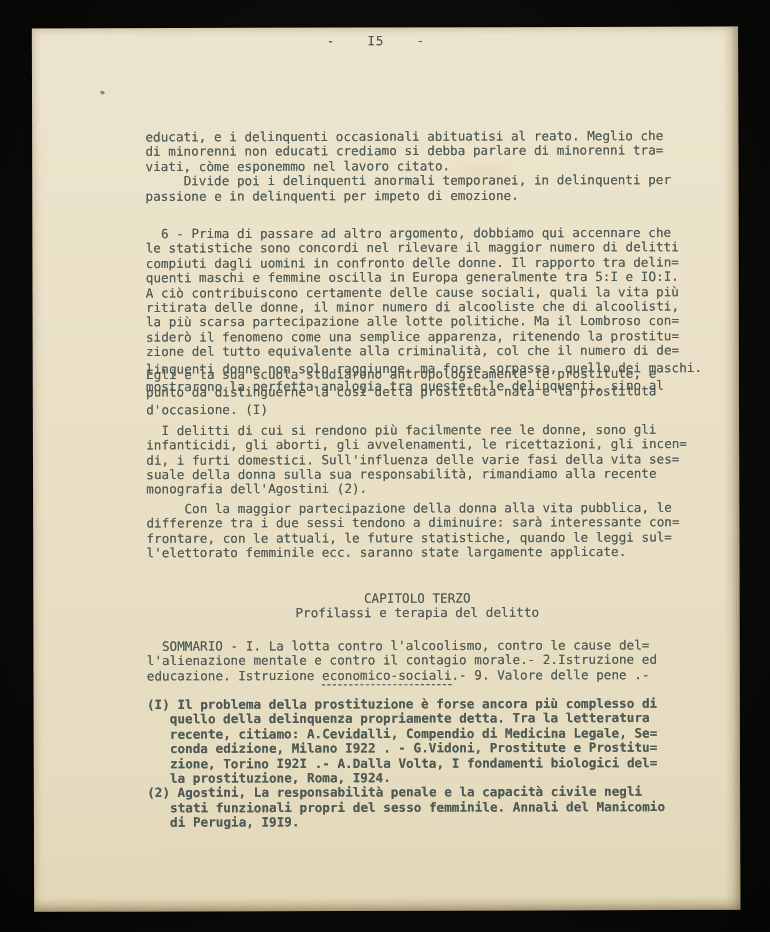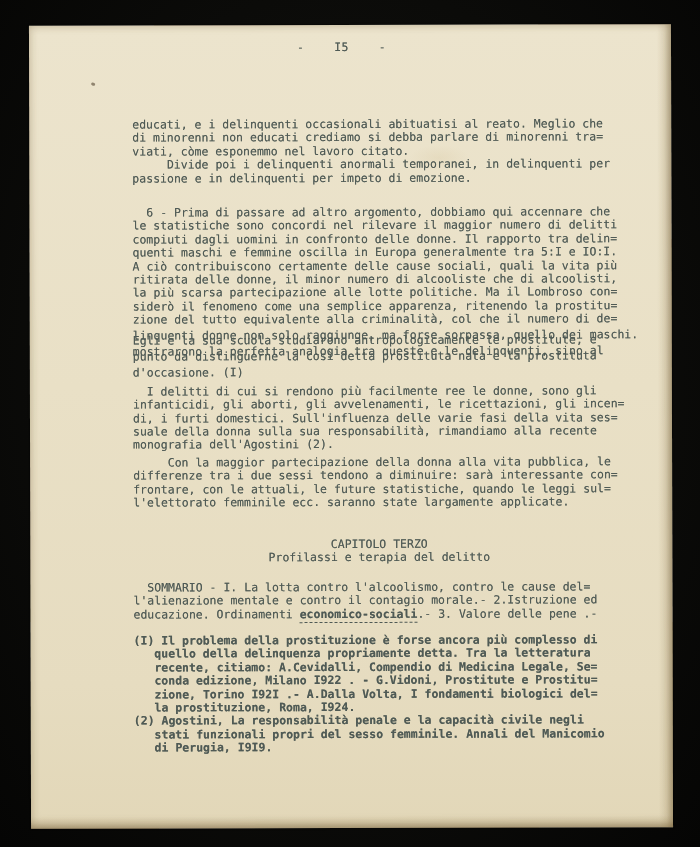--- a/index.html
+++ b/index.html
@@ -73,21 +73,21 @@
     line-height: 13.4px;
     color: #4f5a55;
     text-shadow: 0 0 0.6px rgba(79, 90, 85, 0.65);
   }
 
   .line { white-space: pre; }
 
   .page-number {
     position: absolute;
     left: 268px;
-    top: 16px;
+    top: 6px;
     white-space: pre;
     letter-spacing: 0.5px;
   }
 
   .para-1 { position: absolute; left: 103px; top: 93px; }
   .para-6 { position: absolute; left: 103px; top: 181px; }
 
   
   .para-6 .line:nth-child(10) { margin-top: 2px; }
   .para-6 .line:nth-child(11) { margin-top: -8.5px; }
@@ -104,21 +104,20 @@
     width: 492px;
     text-align: center;
   }
 
   .sommario { position: absolute; left: 103px; top: 556px; }
   .footnotes { position: absolute; left: 103px; top: 609px; font-weight: bold; }
 
   .dashed-underline {
     border-bottom: 1.5px dashed #4f5a55;
     padding-bottom: 1px;
-    font-weight: bold;
   }
 </style>
 </head>
 <body>
 
 <div class="backdrop"></div>
 
 <div class="paper">
 
   <div class="speck"></div>
@@ -161,21 +160,21 @@
     </div>
 
   <div class="chapter typed">
     <div class="line">CAPITOLO TERZO</div>
     <div class="line">Profilassi e terapia del delitto</div>
   </div>
 
   <div class="sommario typed">
     <div class="line">  SOMMARIO - I. La lotta contro l'alcoolismo, contro le cause del=</div>
     <div class="line">l'alienazione mentale e contro il contagio morale.- 2.Istruzione ed</div>
-    <div class="line"><span>educazione. Ordinamenti </span><span class="dashed-underline">economico-sociali</span><span>.- 3. Valore delle pene .-</span></div>
+    <div class="line"><span>educazione. Istruzione </span><span class="dashed-underline">economico-sociali</span><span>.- 9. Valore delle pene .-</span></div>
   </div>
 
   <div class="footnotes typed">
       <div class="line">(I) Il problema della prostituzione è forse ancora più complesso di</div>
       <div class="line">   quello della delinquenza propriamente detta. Tra la letteratura</div>
       <div class="line">   recente, citiamo: A.Cevidalli, Compendio di Medicina Legale, Se=</div>
       <div class="line">   conda edizione, Milano I922 . - G.Vidoni, Prostitute e Prostitu=</div>
       <div class="line">   zione, Torino I92I .- A.Dalla Volta, I fondamenti biologici del=</div>
       <div class="line">   la prostituzione, Roma, I924.</div>
       <div class="line">(2) Agostini, La responsabilità penale e la capacità civile negli</div>

